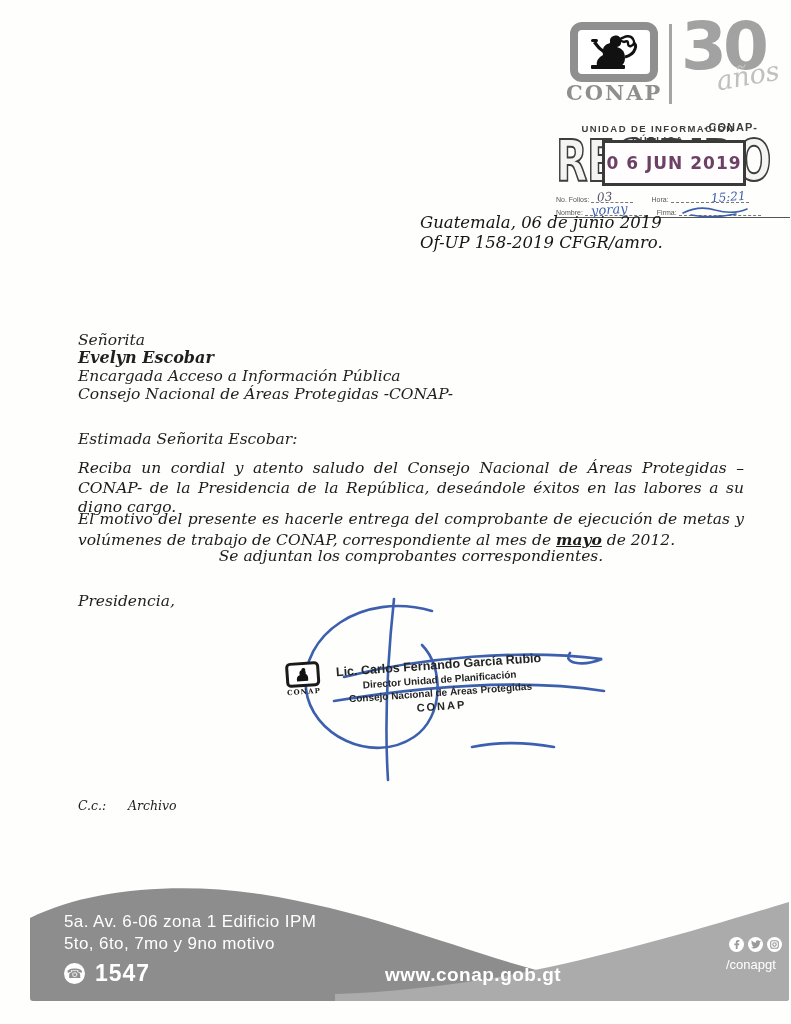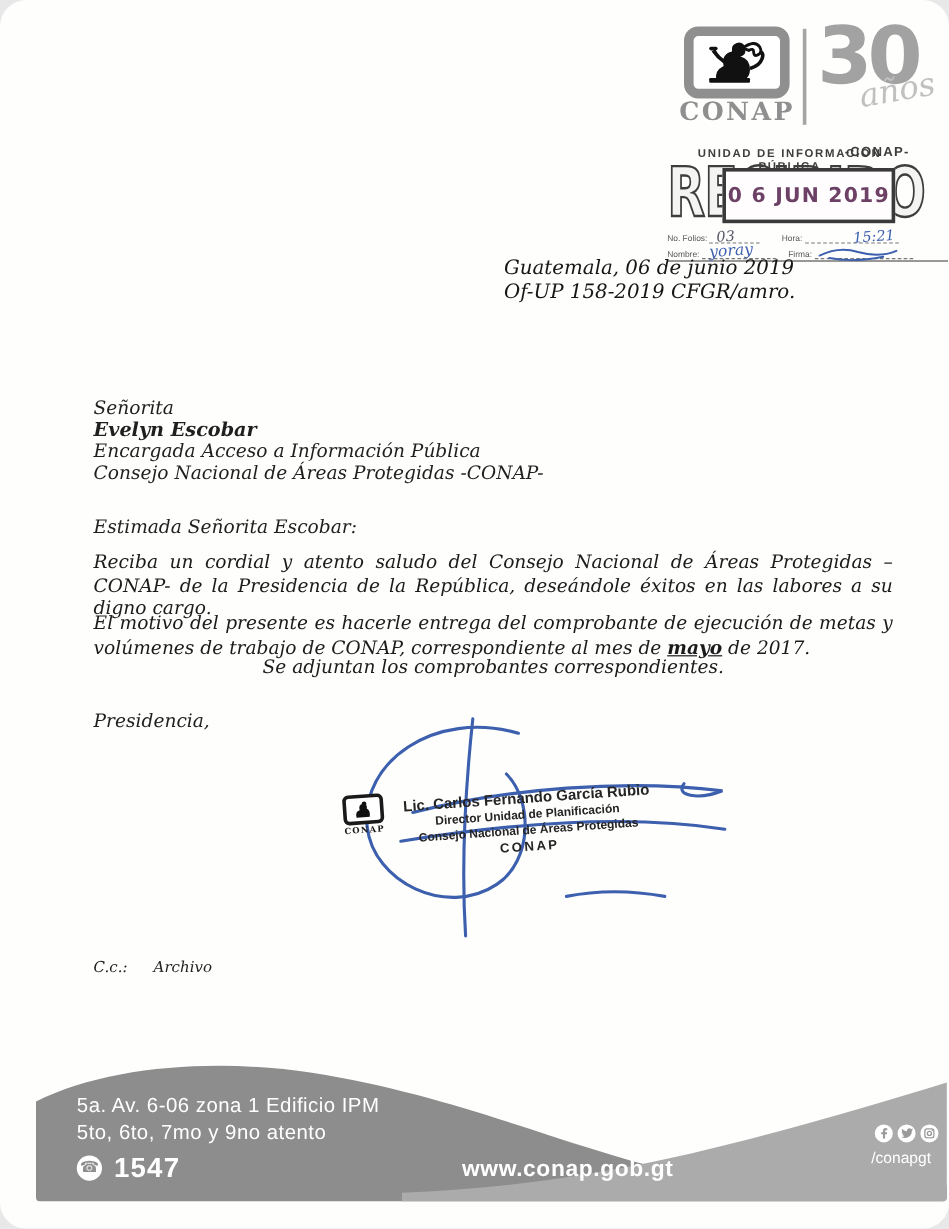--- a/index.html
+++ b/index.html
@@ -5,21 +5,20 @@
   * { margin: 0; padding: 0; box-sizing: border-box; }
   html, body { background: #e8e8e8; }
   .page {
     position: relative;
     width: 791px; height: 1024px;
     margin: 0 auto;
     background: #fefefd;
     overflow: hidden;
     font-family: "DejaVu Serif", serif;
     color: #1f1f1f;
-    border-radius: 22px;
   }
   
   .logo-box {
     position: absolute; left: 570px; top: 22px;
     width: 88px; height: 60px;
     border: 8px solid #8f8f8f; border-radius: 12px;
     background: #fff;
     display: flex; align-items: center; justify-content: center;
   }
   .logo-word {
@@ -214,21 +213,21 @@
 
   <div class="recipient">
     <div>Señorita</div>
     <div class="rname">Evelyn Escobar</div>
     <div>Encargada Acceso a Información Pública</div>
     <div>Consejo Nacional de Áreas Protegidas -CONAP-</div>
   </div>
 
   <div class="greeting">Estimada Señorita Escobar:</div>
   <div class="para p1">Reciba un cordial y atento saludo del Consejo Nacional de Áreas Protegidas –CONAP- de la Presidencia de la República, deseándole éxitos en las labores a su digno cargo.</div>
-  <div class="para p2"><span>El motivo del presente es hacerle entrega del comprobante de ejecución de metas y volúmenes de trabajo de CONAP, correspondiente al mes de </span><span class="hl">mayo</span><span> de 2017.</span></div>
+  <div class="para p2"><span>El motivo del presente es hacerle entrega del comprobante de ejecución de metas y volúmenes de trabajo de CONAP, correspondiente al mes de </span><span class="hl">mayo</span><span> de 2012.</span></div>
   <div class="para p3">Se adjuntan los comprobantes correspondientes.</div>
   <div class="closing">Presidencia,</div>
 
   <svg class="sig-svg" width="340" height="185" viewBox="0 0 340 185">
     <g fill="none" stroke-width="2.6" stroke-linecap="round">
       <path d="M160 14 C 90 -6 28 38 34 92 C 39 138 100 168 142 140 C 172 120 172 70 150 48" stroke="#3c5fae"></path>
       <path d="M122 2 C 116 58 112 120 116 183" stroke="#3c5fae"></path>
       <path d="M72 80 C 150 60 250 52 330 62 C 310 70 290 66 298 56" stroke="#3c5fae"></path>
       <path d="M62 104 C 160 88 255 82 332 94" stroke="#3c5fae"></path>
       <path d="M200 150 C 230 144 260 146 282 150" stroke="#3c5fae"></path>
@@ -257,21 +256,21 @@
     <span class="cc-label">C.c.:</span>
     <span>Archivo</span>
   </div>
 
   <svg class="footer-svg" width="791" height="125" viewBox="0 0 791 125">
     <path d="M30 38 C 90 8 180 2 260 14 C 380 33 470 75 560 96 C 630 110 700 114 789 108 L 789 118 Q 789 121 786 121 L 33 121 Q 30 121 30 118 Z" fill="#8d8d8d"></path>
     <path d="M789 22 C 710 46 610 76 515 94 C 450 106 390 112 335 114 L 335 121 L 786 121 Q 789 121 789 118 Z" fill="#ababab"></path>
   </svg>
 
   <div class="footer-text f-addr1">5a. Av. 6-06 zona 1 Edificio IPM</div>
-  <div class="footer-text f-addr2">5to, 6to, 7mo y 9no atento</div>
+  <div class="footer-text f-addr2">5to, 6to, 7mo y 9no motivo</div>
   <div class="footer-text f-phone-row">
     <span class="f-phone-icon">☎</span>
     <span class="f-phone-num">1547</span>
   </div>
   <div class="footer-text f-site">www.conap.gob.gt</div>
   <div class="footer-text f-social">
     <span class="sicon">
       <svg width="9" height="9" viewBox="0 0 9 9">
           <path d="M5.6 9V5.2h1.5l.2-1.6H5.6V2.6c0-.5.2-.8.9-.8h.9V.3C7.2.2 6.6 0 6 0 4.7 0 3.8.8 3.8 2.3v1.3H2.3v1.6h1.5V9z" fill="#9a9a9a"></path>
         </svg>

